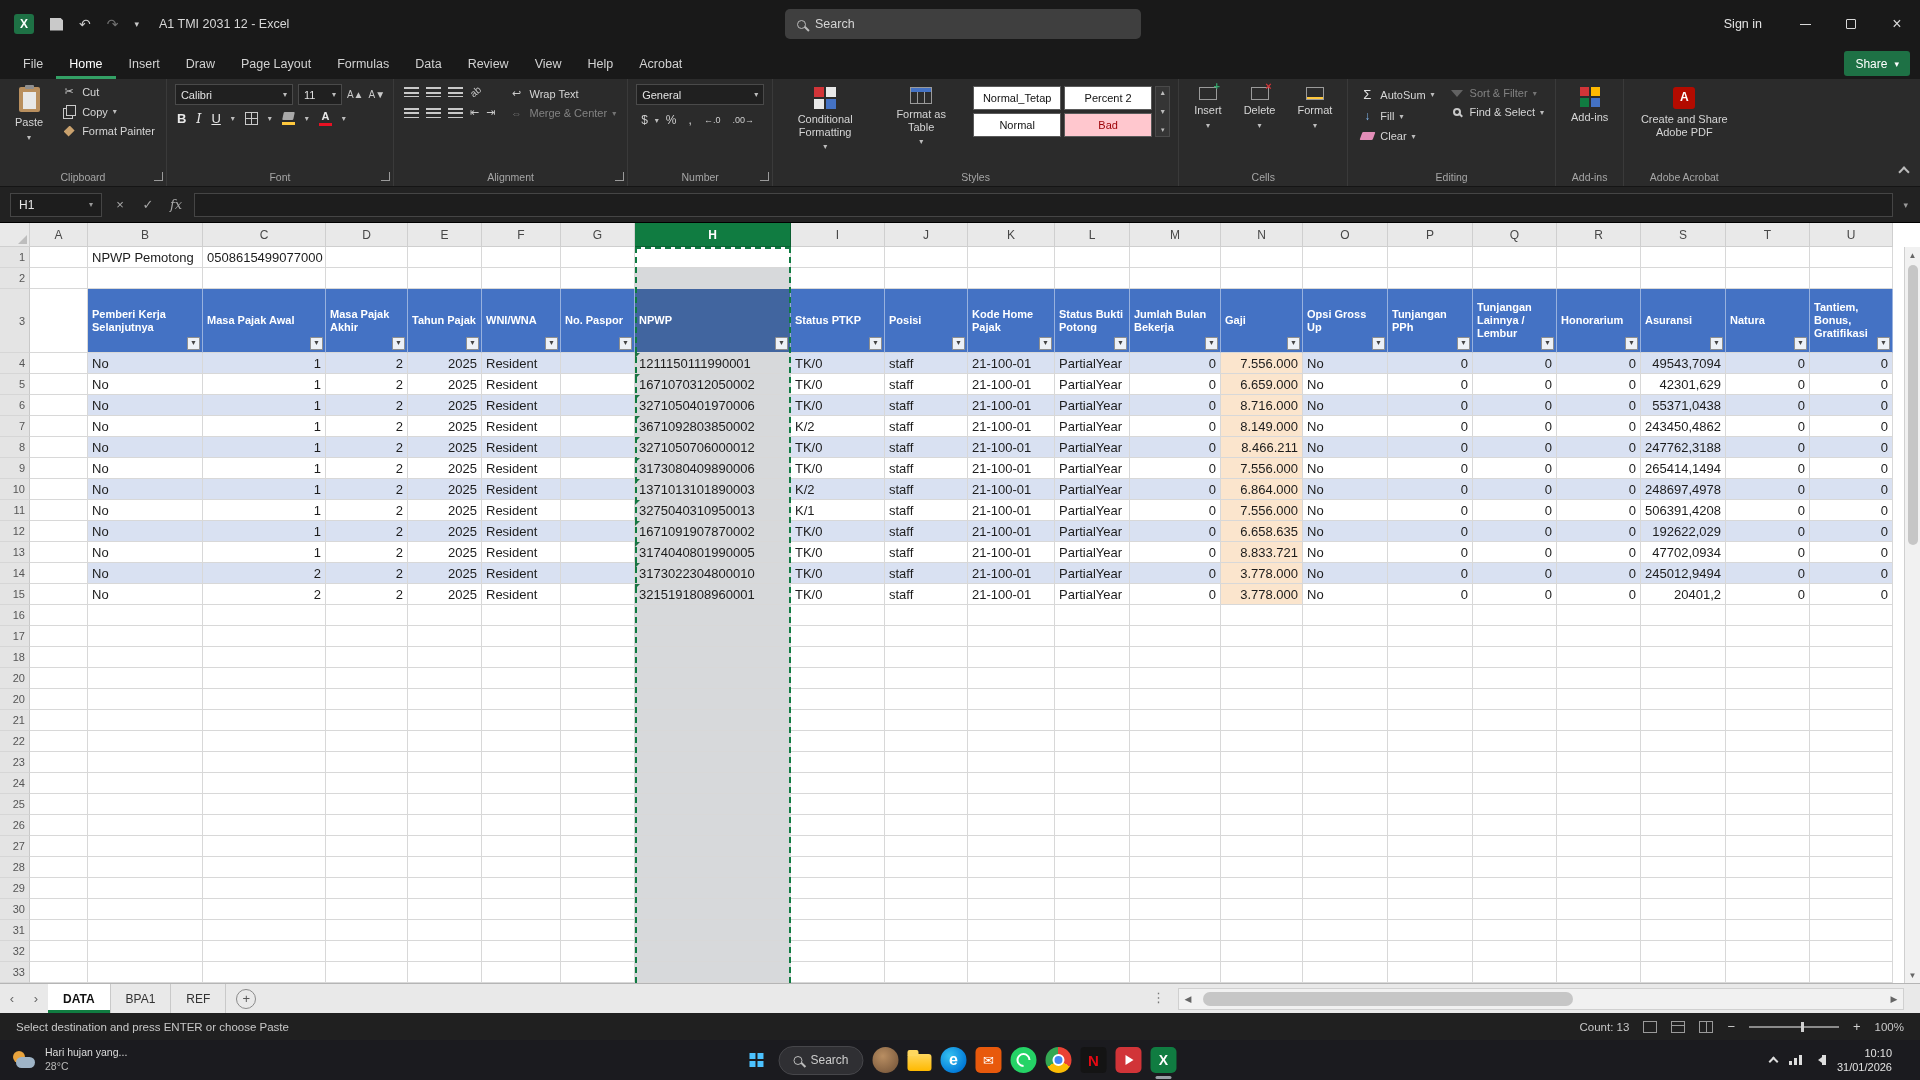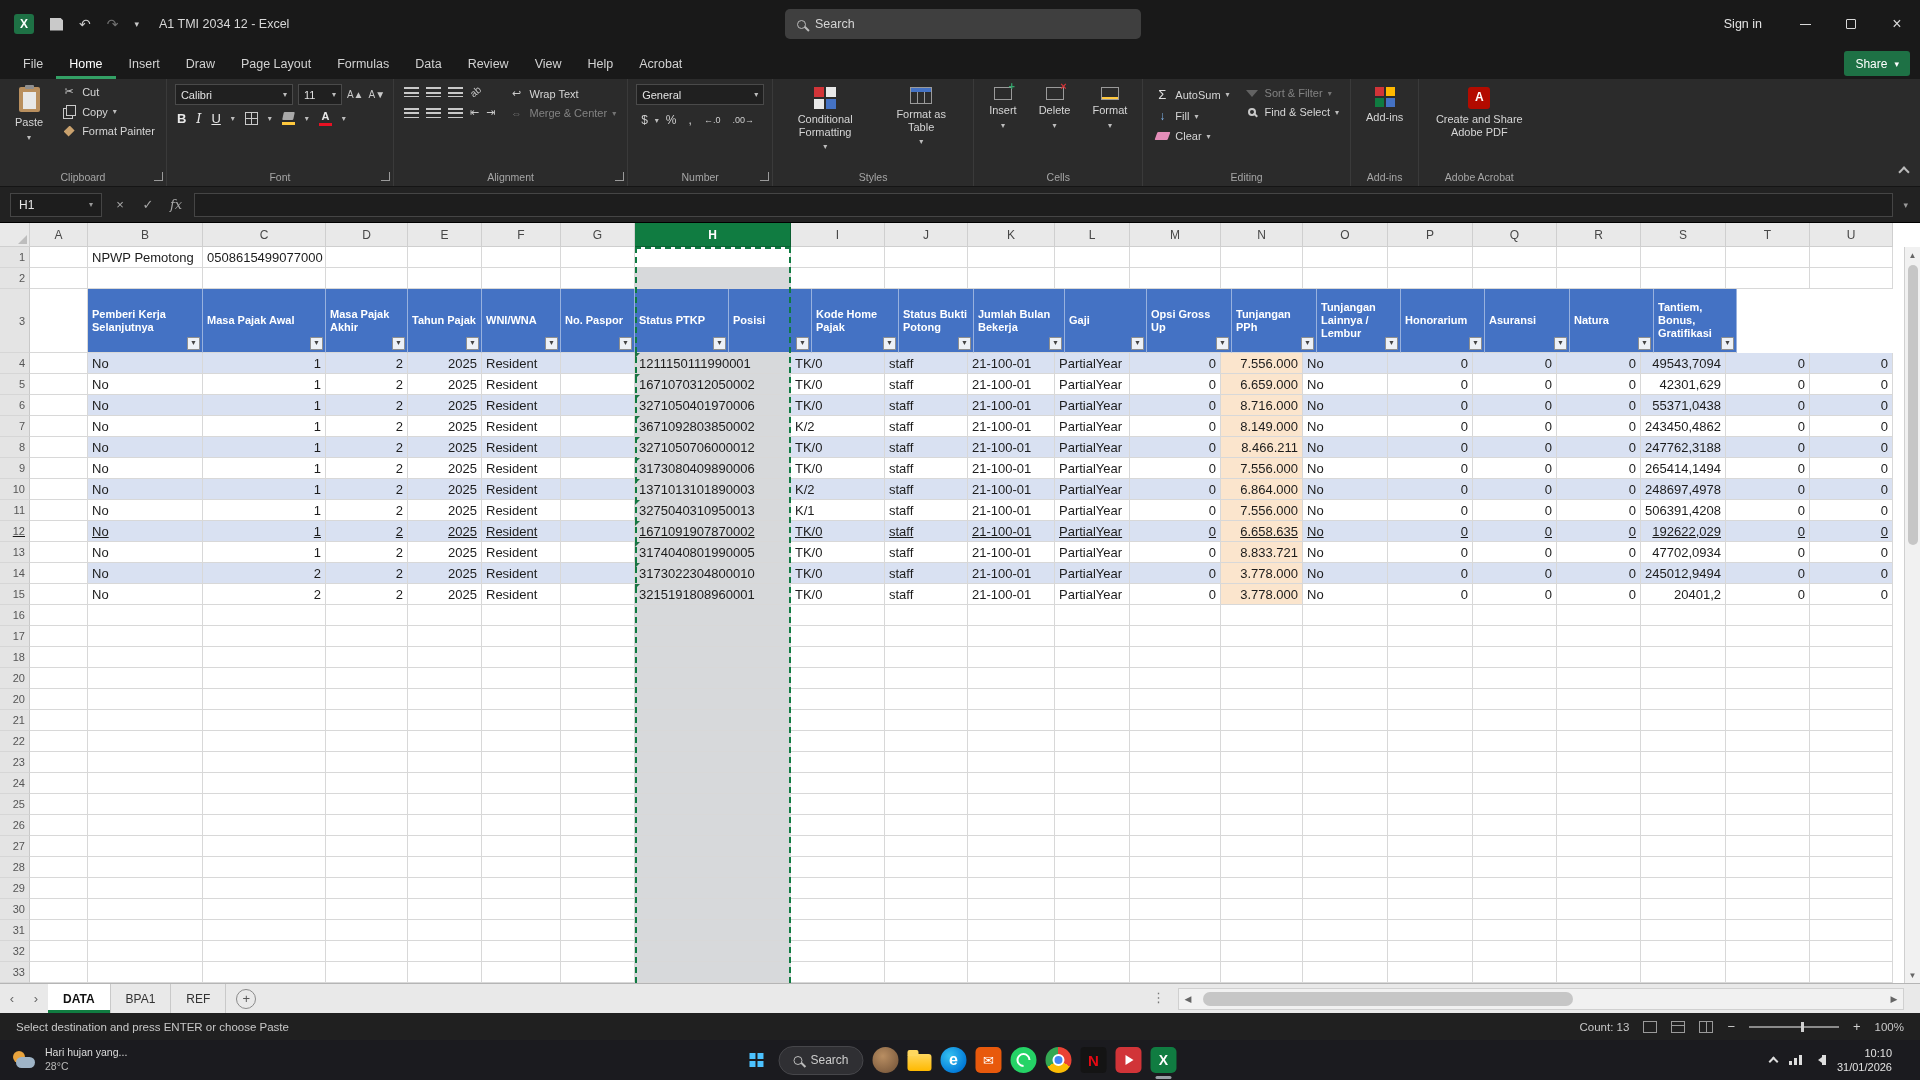--- a/index.html
+++ b/index.html
@@ -195,21 +195,21 @@
 <div id="app">
 
   <div class="titlebar">
     <div class="qat">
       <span class="ic-xl">X</span>
       <span class="ic-save"></span>
       <span class="qat-glyph">↶</span>
       <span class="qat-glyph dim">↷</span>
       <span class="qat-caret">▾</span>
     </div>
-    <span class="doc-title">A1 TMI 2034 12  -  Excel</span>
+    <span class="doc-title">A1 TMI 2031 12  -  Excel</span>
     <div class="tb-search">
       <span class="mag"></span>
       <span>Search</span>
     </div>
     <div class="tb-right">
       <span class="signin">Sign in</span>
       <span class="wbtn">
           <span class="min-glyph"></span>
         </span>
       <span class="wbtn">
@@ -375,20 +375,33 @@
       <div class="rgroup-content">
         <div class="rbig">
           <span class="ic-cf"></span>
           <span class="rlabel2">Conditional Formatting</span>
           <span class="caret">▾</span>
         </div>
         <div class="rbig">
           <span class="ic-fat"></span>
           <span class="rlabel2">Format as Table</span>
           <span class="caret">▾</span>
+        </div>
+        <div class="style-gallery">
+          <div class="gal-grid" id="stylegallery">
+              <div class="stylebox">Normal_Tetap</div>
+              <div class="stylebox">Percent 2</div>
+              <div class="stylebox">Normal</div>
+              <div class="stylebox bad">Bad</div>
+            </div>
+          <div class="gal-scroll">
+            <span>▲</span>
+            <span>▼</span>
+            <span>▾</span>
+          </div>
         </div>
       </div>
       <div class="rgroup-label">
           <span>Styles</span>
         </div>
     </div>
 
     <div class="rgroup">
       <div class="rgroup-content">
         <div class="rbig">
@@ -592,20 +605,24 @@
             <div class="filter-btn">▼</div>
           </div>
           <div class="cell th" style="width: 79px;">
             <span>WNI/WNA</span>
             <div class="filter-btn">▼</div>
           </div>
           <div class="cell th" style="width: 74px;">
             <span>No. Paspor</span>
             <div class="filter-btn">▼</div>
           </div>
+          <div class="cell th thsel" style="width: 156px;">
+            <span>NPWP</span>
+            <div class="filter-btn">▼</div>
+          </div>
           <div class="cell th" style="width: 94px;">
             <span>Status PTKP</span>
             <div class="filter-btn">▼</div>
           </div>
           <div class="cell th" style="width: 83px;">
             <span>Posisi</span>
             <div class="filter-btn">▼</div>
           </div>
           <div class="cell th" style="width: 87px;">
             <span>Kode Home Pajak</span>
@@ -837,21 +854,21 @@
           <div class="cell r" style="width: 91px;">0</div>
           <div class="cell gaji r" style="width: 82px;">7.556.000</div>
           <div class="cell" style="width: 85px;">No</div>
           <div class="cell r" style="width: 85px;">0</div>
           <div class="cell r" style="width: 84px;">0</div>
           <div class="cell r" style="width: 84px;">0</div>
           <div class="cell r" style="width: 85px;">506391,4208</div>
           <div class="cell r" style="width: 84px;">0</div>
           <div class="cell r" style="width: 83px;">0</div>
         </div>
-        <div class="row" style="height: 21px; text-decoration: underline;">
+        <div class="row" style="height: 21px;">
           <div class="rownum">12</div>
           <div class="cell" style="width: 58px;"></div>
           <div class="cell band" style="width: 115px;">No</div>
           <div class="cell band r" style="width: 123px;">1</div>
           <div class="cell band r" style="width: 82px;">2</div>
           <div class="cell band r" style="width: 74px;">2025</div>
           <div class="cell band" style="width: 79px;">Resident</div>
           <div class="cell band" style="width: 74px;"></div>
           <div class="cell band hsel err" style="width: 156px;">1671091907870002</div>
           <div class="cell band" style="width: 94px;">TK/0</div>

